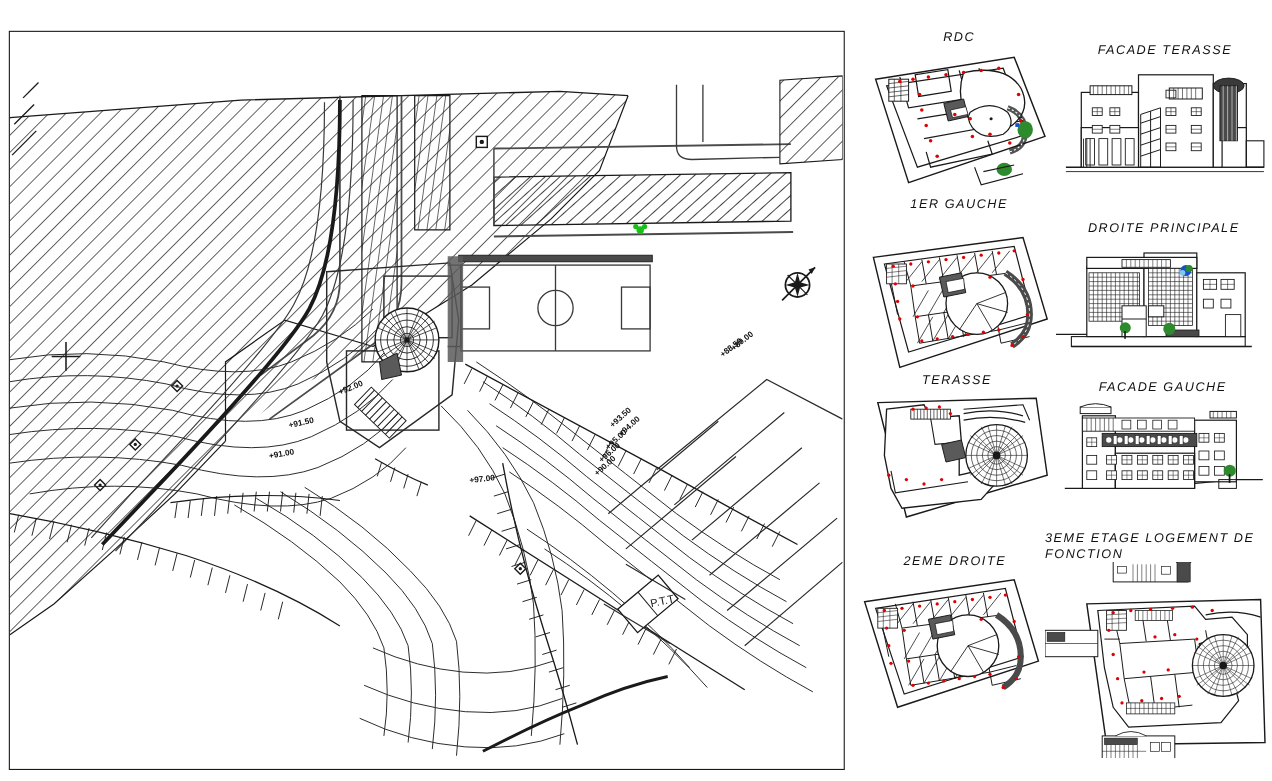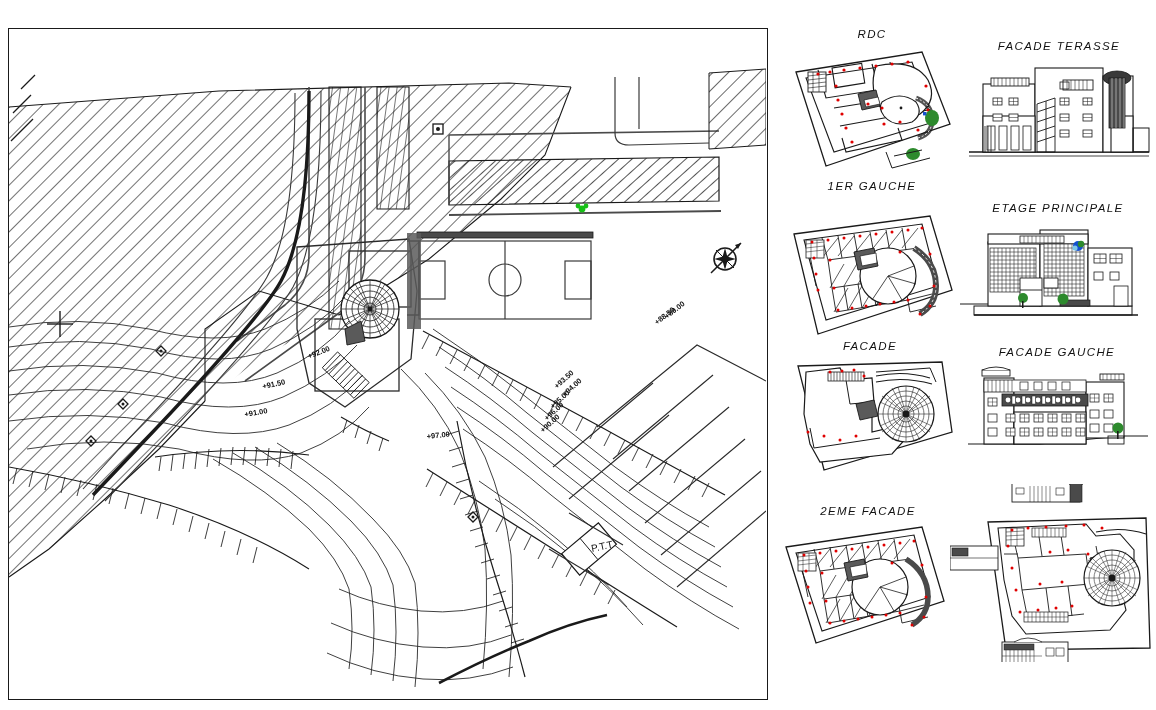--- a/index.html
+++ b/index.html
@@ -645,21 +645,21 @@
           <circle cx="152" cy="92" r="1.5"></circle>
             <circle cx="138" cy="120" r="1.5"></circle>
           <circle cx="148" cy="112" r="1.5"></circle>
             <circle cx="118" cy="58" r="1.5"></circle>
         </g>
       </svg>
     </div>
   </div>
 
   <div class="panel" style="left:960px;top:202px;width:196px;">
-    <div class="panel-title">ETAGE  PRINCIPALE</div>
+    <div class="panel-title">DROITE  PRINCIPALE</div>
     <div class="drawing-box">
       <svg width="196" height="108" viewBox="0 0 196 108">
         <g>
           <rect x="14" y="90" width="158" height="9" fill="#ffffff" stroke="#1a1a1a" stroke-width="1"></rect>
           <line x1="0" y1="88" x2="30" y2="88" stroke="#1a1a1a" stroke-width="1"></line>
           <line x1="14" y1="99" x2="178" y2="99" stroke="#1a1a1a" stroke-width="1.3"></line>
         </g>
         <g fill="#ffffff" stroke="#1a1a1a" stroke-width="1.1">
           <rect x="28" y="26" width="52" height="64"></rect>
           <rect x="80" y="14" width="48" height="76"></rect>
@@ -762,21 +762,21 @@
         <g>
           <circle cx="118" cy="30" r="5" fill="#1450d0"></circle>
           <circle cx="121" cy="28" r="3.2" fill="#2d8a2d"></circle>
           <circle cx="115" cy="32" r="2.6" fill="#7fc8e8"></circle>
         </g>
       </svg>
     </div>
   </div>
 
   <div class="panel" style="left:780px;top:340px;width:180px;">
-    <div class="panel-title">FACADE</div>
+    <div class="panel-title">TERASSE</div>
     <div class="drawing-box">
       <svg width="180" height="120" viewBox="0 0 180 120">
         <g>
           <polygon points="18,12 162,8 172,78 44,116" fill="#ffffff" stroke="#1a1a1a" stroke-width="1.3"></polygon>
         </g>
         <g fill="#ffffff" stroke="#1a1a1a" stroke-width="1.2">
           <path d="M26,18 L60,14 L66,26 L92,24 L94,48 L86,56 L92,62 L92,78 L118,72
                    L128,82 L112,100 L40,108 L30,90 L24,60 Z"></path>
         </g>
         <g fill="none" stroke="#1a1a1a" stroke-width="1">
@@ -968,21 +968,21 @@
           <rect x="155" y="71" width="1.6" height="8" fill="#1a1a1a"></rect>
         </g>
         <g fill="none" stroke="#1a1a1a" stroke-width="0.9">
           <rect x="146" y="76" width="16" height="8"></rect>
         </g>
       </svg>
     </div>
   </div>
 
   <div class="panel" style="left:778px;top:505px;width:180px;">
-    <div class="panel-title">2EME  FACADE</div>
+    <div class="panel-title">2EME  DROITE</div>
     <div class="drawing-box">
       <svg width="180" height="130" viewBox="0 0 180 130">
         <g>
           <polygon points="8,28 144,8 166,82 38,124" fill="#ffffff" stroke="#1a1a1a" stroke-width="1.3"></polygon>
         </g>
         <g fill="#ffffff" stroke="#1a1a1a" stroke-width="1.1">
           <polygon points="18,34 136,16 152,78 44,112"></polygon>
         </g>
         <g fill="none" stroke="#1a1a1a" stroke-width="0.9">
           <path d="M36,30 L42,52 L132,40"></path>
@@ -1066,20 +1066,22 @@
           <circle cx="148" cy="78" r="1.5"></circle>
             <circle cx="134" cy="106" r="1.5"></circle>
           <circle cx="146" cy="98" r="1.5"></circle>
             <circle cx="114" cy="44" r="1.5"></circle>
         </g>
       </svg>
     </div>
   </div>
 
   <div class="panel" style="left:950px;top:484px;width:206px;">
+    <div class="panel-title left-al">3EME  ETAGE  LOGEMENT  DE
+FONCTION</div>
     <div class="drawing-box">
       <svg width="206" height="178" viewBox="0 0 206 178">
 
         <g transform="translate(58,-12)">
           <rect x="4" y="10" width="68" height="20" fill="#ffffff" stroke="#1a1a1a" stroke-width="0.9"></rect>
           <path d="M4,10 L12,4 L64,4 L72,10" fill="#ffffff" stroke="#1a1a1a" stroke-width="0.8"></path>
           <rect x="8" y="16" width="8" height="6" fill="#ffffff" stroke="#1a1a1a" stroke-width="0.6"></rect>
           <g stroke="#1a1a1a" stroke-width="0.5">
             <line x1="22" y1="14" x2="22" y2="30"></line>
               <line x1="26" y1="14" x2="26" y2="30"></line>

